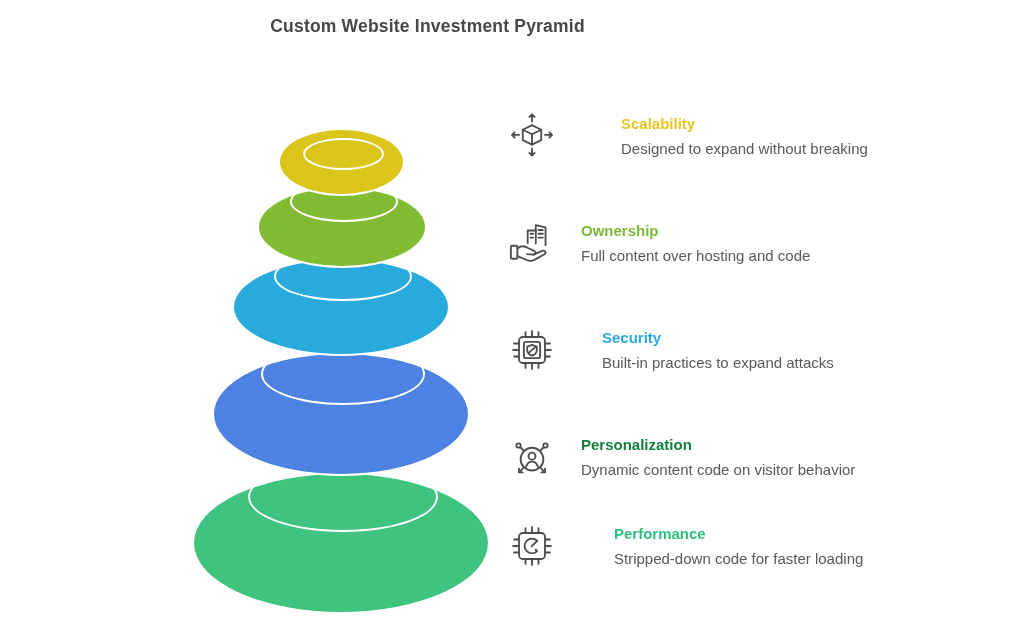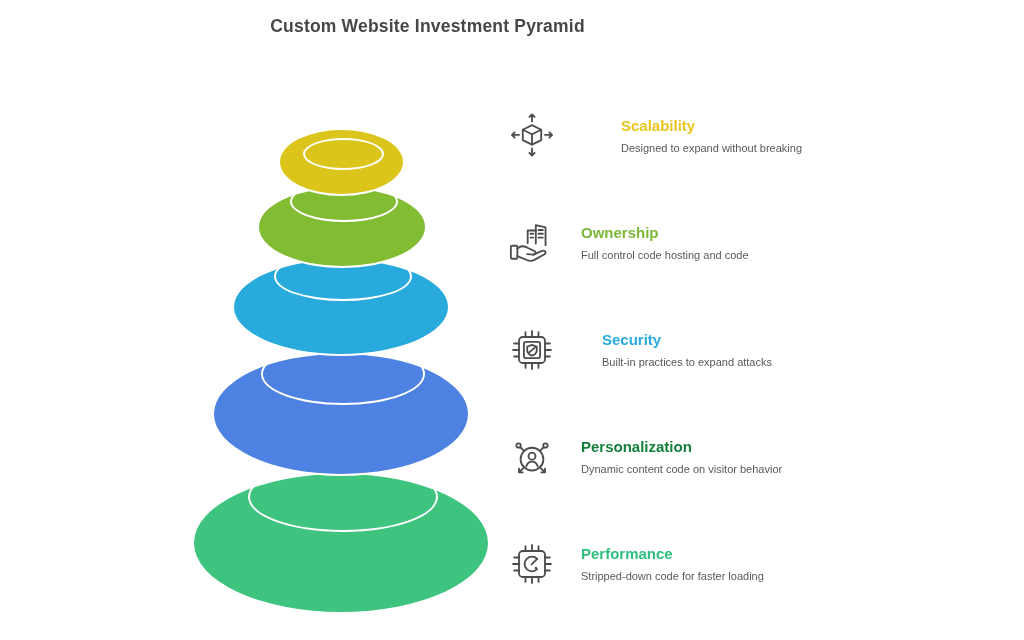--- a/index.html
+++ b/index.html
@@ -27,26 +27,26 @@
   .lv1 .rim{top:13%;height:44%;}
   .lv2{left:257px;top:186px;width:170px;height:82px;z-index:4;}
   .lv3{left:232px;top:258px;width:218px;height:98px;z-index:3;}
   .lv4{left:212px;top:352px;width:258px;height:124px;z-index:2;}
   .lv5{left:192px;top:472px;width:298px;height:142px;z-index:1;}
   
   .legend-row{
     position:absolute;left:506px;width:420px;height:68px;
     display:flex;align-items:center;
   }
-  .r1{top:102px;gap:40px;} .r2{top:209px;align-items:center;} .r3{top:316px;gap:21px;} .r4{top:423px;} .r5{top:530px;}
+  .r1{top:102px;gap:40px;} .r2{top:209px;align-items:center;} .r3{top:316px;gap:21px;} .r4{top:423px;} .r5{top:512px;gap:33px;}
   .legend-icon{width:52px;height:52px;flex:0 0 52px;margin-right:23px;}
   .legend-icon svg{width:52px;height:52px;display:block;}
   .legend-text{display:flex;flex-direction:column;}
   .legend-title{font-size:15px;font-weight:700;margin-bottom:10px;line-height:1;}
-  .legend-desc{font-size:11px;color:#58595B;line-height:1;}
+  .legend-desc{font-size:15px;color:#58595B;line-height:1;}
   .ic{stroke:#4d4d4d;stroke-width:1.7;fill:none;stroke-linecap:round;stroke-linejoin:round;}
 </style>
 </head>
 <body>
 
 <div class="stage">
 
   <div class="page-title">Custom Website Investment Pyramid</div>
 
   <div class="pyramid">
@@ -96,21 +96,21 @@
         <path d="M20 24 V12.5 H27.5"></path>
         <path d="M22.6 15.5 H25 M22.6 19 H25"></path>
         <path d="M10.5 29 C13.5 26.6 17.5 26.8 20.3 28.6 L26 31.2 C28.2 32.3 27.8 34.8 25.2 34.7 L19.5 34.2"></path>
         <path d="M25.2 34.7 L33.5 31.3 C36 30.3 37.6 33 35.5 34.4 L26.3 39.6 C24.2 40.6 21.3 40.7 19.2 39.7 L10.5 36.2"></path>
         <rect x="4.5" y="26.5" width="6" height="12" rx="1.2"></rect>
       </g>
         </svg>
     </div>
     <div class="legend-text">
       <div class="legend-title" style="color: rgb(124, 184, 56);">Ownership</div>
-      <div class="legend-desc">Full control code hosting and code</div>
+      <div class="legend-desc">Full content over hosting and code</div>
     </div>
   </div>
 
   <div class="legend-row r3">
     <div class="legend-icon">
       <svg viewBox="0 0 48 48">
           <g class="ic">
         <rect x="12" y="12" width="24" height="24" rx="3.5"></rect>
         <rect x="16.5" y="16.5" width="15" height="15" rx="2"></rect>
         <path d="M18 12 V7.5 M24 12 V6.5 M30 12 V7.5"></path>

